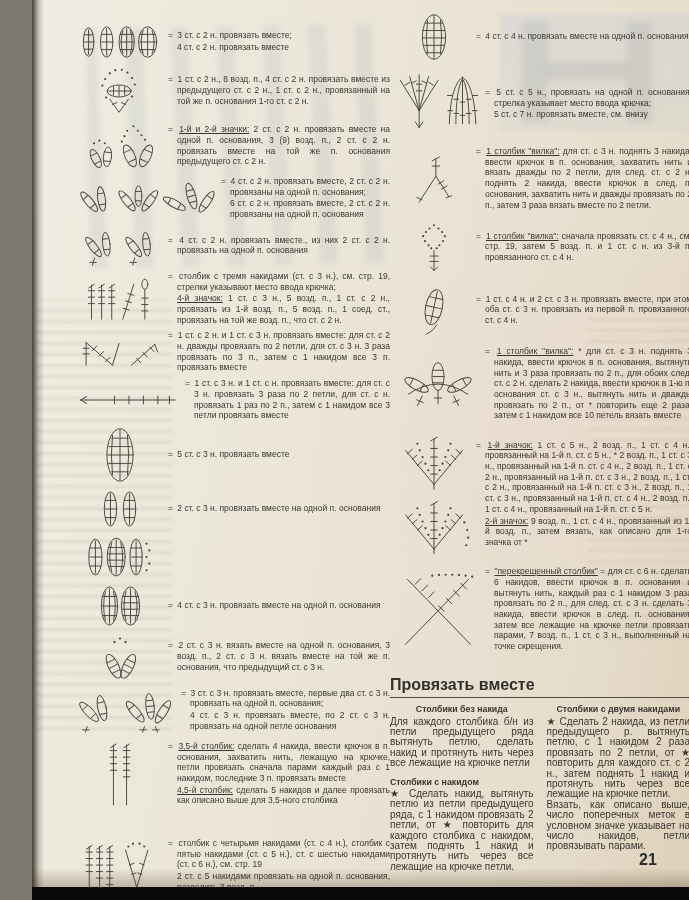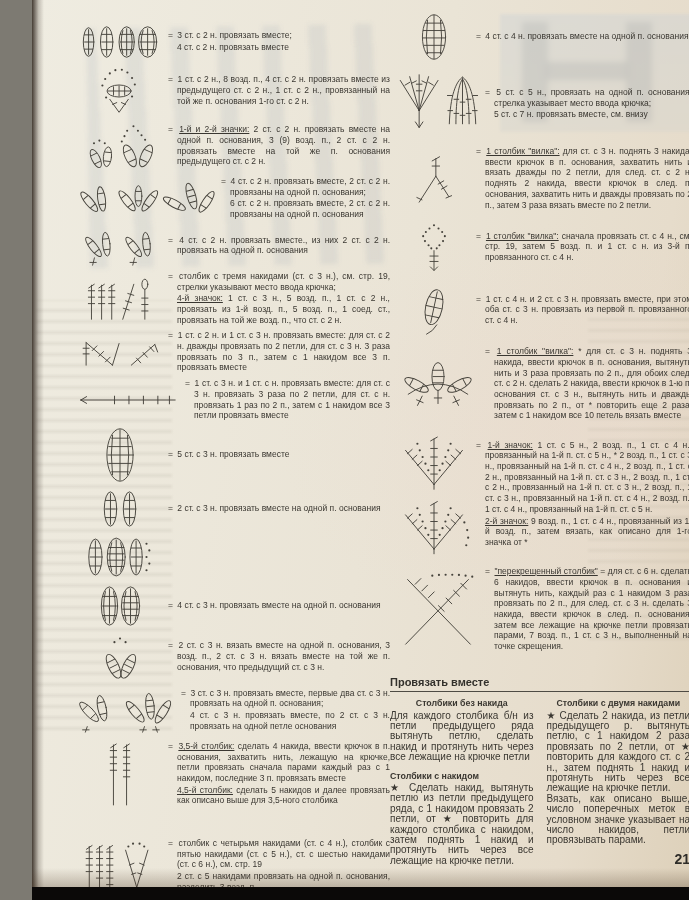--- a/index.html
+++ b/index.html
@@ -29,29 +29,29 @@
   .sym{flex:0 0 auto;min-width:92px;box-sizing:border-box;padding-right:5px;
        display:flex;justify-content:center;align-items:center;}
   #rightcol .sym{min-width:80px;}
   .sym svg{display:block;}
   .txt{flex:1;font-size:8.5px;line-height:10.7px;text-align:justify;}
   .txt p{margin:0 0 1px 0;padding-left:9px;}
   .txt p.first{text-indent:-9px;}
   .eq{padding-right:2px;}
   .u{text-decoration:underline;text-underline-offset:1px;}
   .bottom{position:absolute;left:358px;top:676px;width:300px;z-index:2;}
-  .bottom h2{font-size:11px;font-weight:bold;margin:0 0 3px 0;color:#33312c;}
+  .bottom h2{font-size:16px;font-weight:bold;margin:0 0 3px 0;color:#33312c;}
   .rule{border-top:1.3px solid #4e4b44;margin:0 0 6px 0;}
   .bcols{display:flex;gap:13px;}
   .bcol{flex:1;min-width:0;}
   .bh{font-weight:bold;font-size:8.8px;line-height:10.5px;margin:8px 0 2px 0;}
   .bcol .bh:first-child{margin-top:0;text-align:center;}
   .bb{font-size:10px;line-height:10.4px;text-align:justify;}
-  .pagenum{position:absolute;left:618px;top:851px;width:40px;text-align:right;
-           font-size:14px;font-weight:bold;color:#2e2c28;z-index:3;}
+  .pagenum{position:absolute;left:596px;top:851px;width:40px;text-align:center;
+           font-size:16px;font-weight:bold;color:#2e2c28;z-index:3;}
   .edge-left{position:absolute;left:0;top:0;width:12px;height:100%;z-index:4;
     background:linear-gradient(90deg, rgba(40,30,22,.85), rgba(40,30,22,.22) 55%, rgba(40,30,22,0));}
   .edge-right{position:absolute;right:0;top:0;width:26px;height:100%;z-index:4;
     background:linear-gradient(90deg, rgba(120,95,60,0) 0%, rgba(150,125,88,.28) 45%, #c6b392 75%, #a8946f 100%);}
   .edge-right::before{content:'';position:absolute;left:9px;top:0;width:1px;height:100%;background:rgba(90,70,45,.45);}
   .edge-right::after{content:'';position:absolute;left:15px;top:0;width:1px;height:100%;background:rgba(90,70,45,.35);}
   .band-shadow{position:absolute;left:0;top:868px;width:100%;height:19px;z-index:4;
     background:linear-gradient(180deg, rgba(90,70,45,0), rgba(70,50,30,.28));}
   .band{position:absolute;left:0;top:887px;width:100%;height:13px;background:#0b0908;z-index:5;}
 </style>

